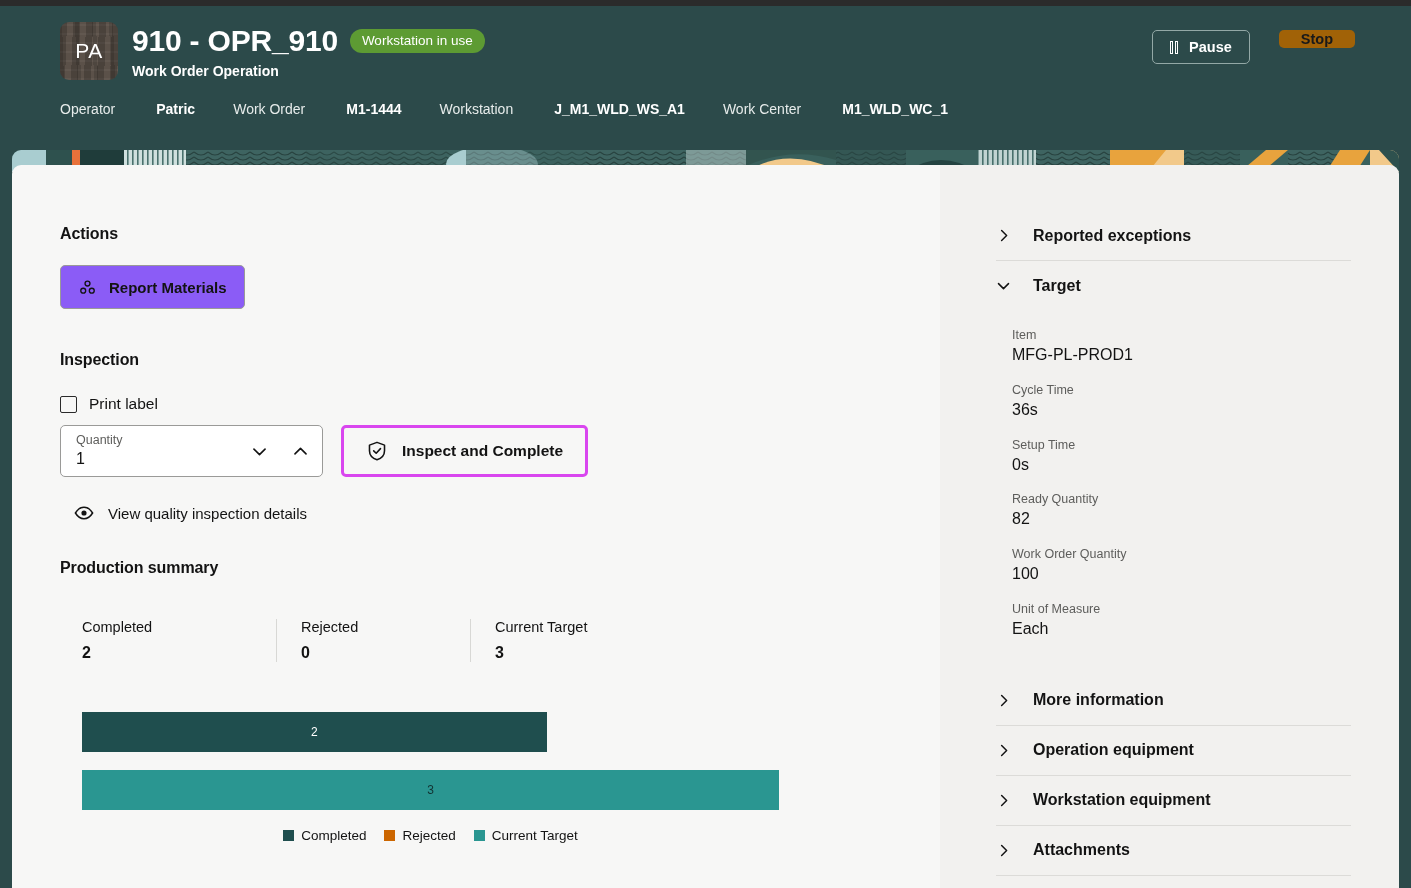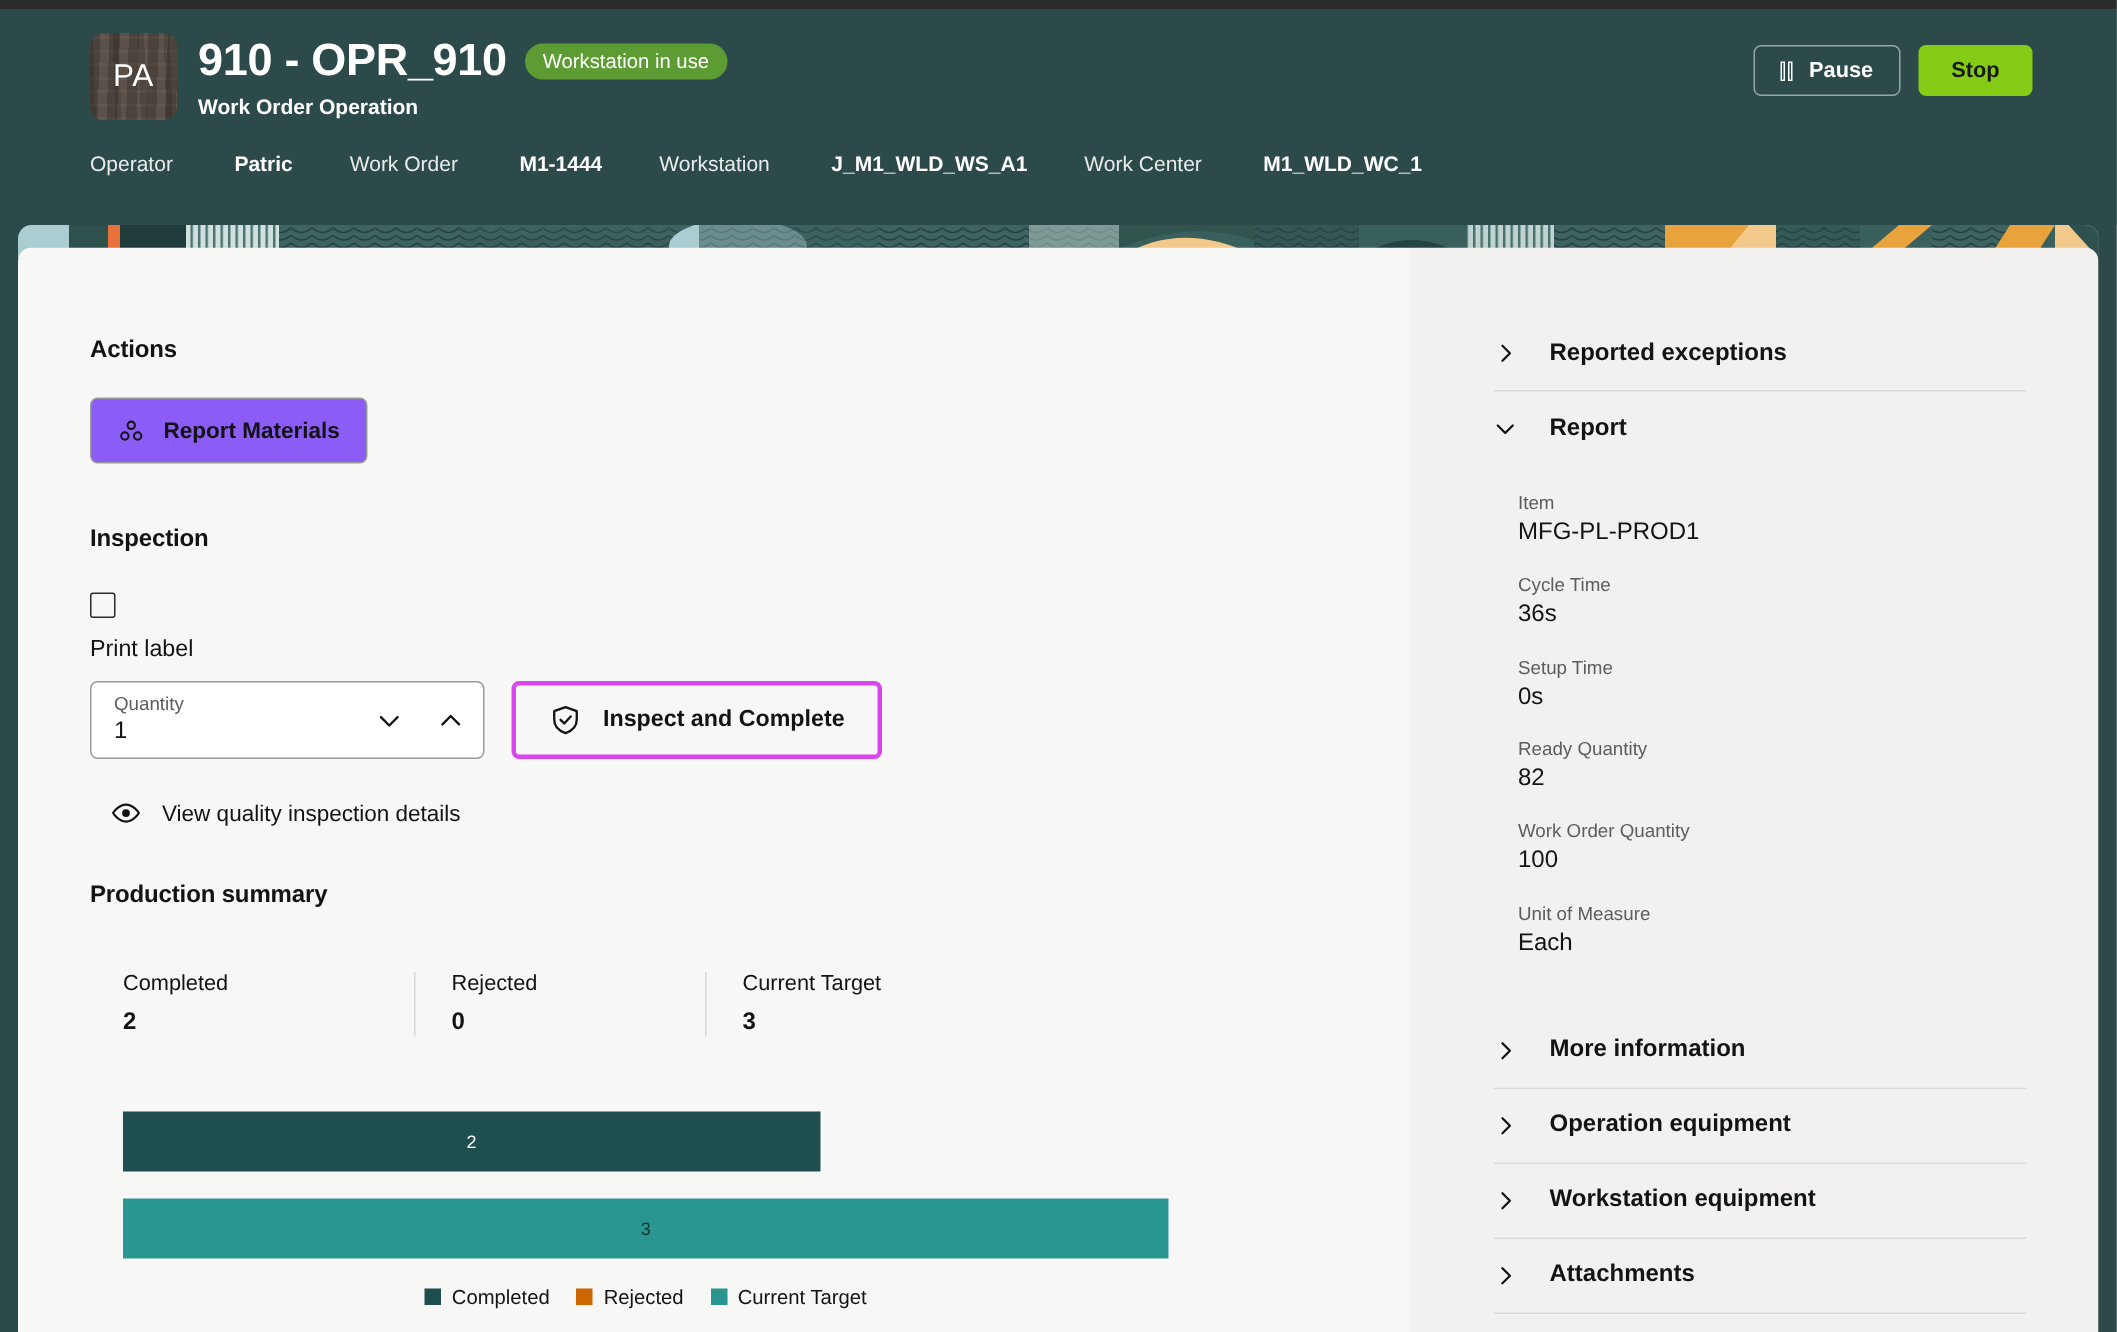--- a/index.html
+++ b/index.html
@@ -61,24 +61,24 @@
   .btn-pause {
     display: flex; align-items: center; gap: 11px;
     height: 34px; padding: 0 17px;
     background: transparent; border: 1px solid #93a8a6; border-radius: 5px;
     color: #fff; font-size: 14.5px; font-weight: 700;
     font-family: "Liberation Sans", sans-serif; cursor: pointer;
   }
   .pause-glyph { display: flex; gap: 2.5px; }
   .pause-glyph i { display: block; width: 3px; height: 13px; border: 1px solid #fff; background: transparent; }
   .btn-stop {
-    height: 34px; padding: 0 22px;
-    background: #84cc16; border: none; border-radius: 5px;
+    height: 18px; padding: 0 22px;
+    background: #a16207; border: none; border-radius: 5px;
     color: #18191a; font-size: 14.5px; font-weight: 700;
-    font-family: "Liberation Sans", sans-serif; cursor: pointer;
+    font-family: "Liberation Sans", sans-serif; cursor: pointer; margin-left: 17px;
   }
 
   
   .banner {
     position: absolute; top: 150px; left: 12px; width: 1387px; height: 22px;
     overflow: hidden; border-radius: 9px 9px 0 0;
   }
   .banner svg { display: block; }
 
   
@@ -102,21 +102,21 @@
   .act-btn {
     display: flex; align-items: center; gap: 12px;
     height: 44px; padding: 0 17px;
     background: #8b5cf6; border: 1px solid #9a9a98; border-radius: 5px;
     font-size: 15px; font-weight: 700; color: #131313;
     font-family: "Liberation Sans", sans-serif; cursor: pointer;
   }
   .icon { display: inline-flex; align-items: center; justify-content: center; flex: none; }
 
   .inspection { margin-top: 42px; }
-  .check-row { display: flex; gap: 12px; margin-top: 26px; flex-direction: column; }
+  .check-row { display: flex; align-items: center; gap: 12px; margin-top: 26px; }
   .checkbox {
     width: 17px; height: 17px; border: 1.6px solid #2a2a2a; border-radius: 2px;
     background: #f7f7f6; cursor: pointer; flex: none;
   }
   .check-label { font-size: 15.5px; color: #131313; }
 
   .insp-row { display: flex; gap: 18px; margin-top: 12px; align-items: stretch; }
   .qty-field {
     width: 263px; height: 52px;
     background: #fff; border: 1px solid #9a9a98; border-radius: 5px;
@@ -400,21 +400,21 @@
         <span class="acc-label">Reported exceptions</span>
       </div>
       <div class="divider"></div>
 
       <div class="acc-row">
         <span class="icon">
           <svg width="15" height="15" viewBox="0 0 24 24" fill="none" stroke="#131313" stroke-width="2.4" stroke-linecap="round" stroke-linejoin="round">
               <polyline points="4,9 12,17 20,9"></polyline>
             </svg>
         </span>
-        <span class="acc-label">Report</span>
+        <span class="acc-label">Target</span>
       </div>
 
       <div class="details-body">
         <div class="dfield">
           <div class="dlabel">Item</div>
           <div class="dvalue">MFG-PL-PROD1</div>
         </div>
         <div class="dfield">
           <div class="dlabel">Cycle Time</div>
           <div class="dvalue">36s</div>

